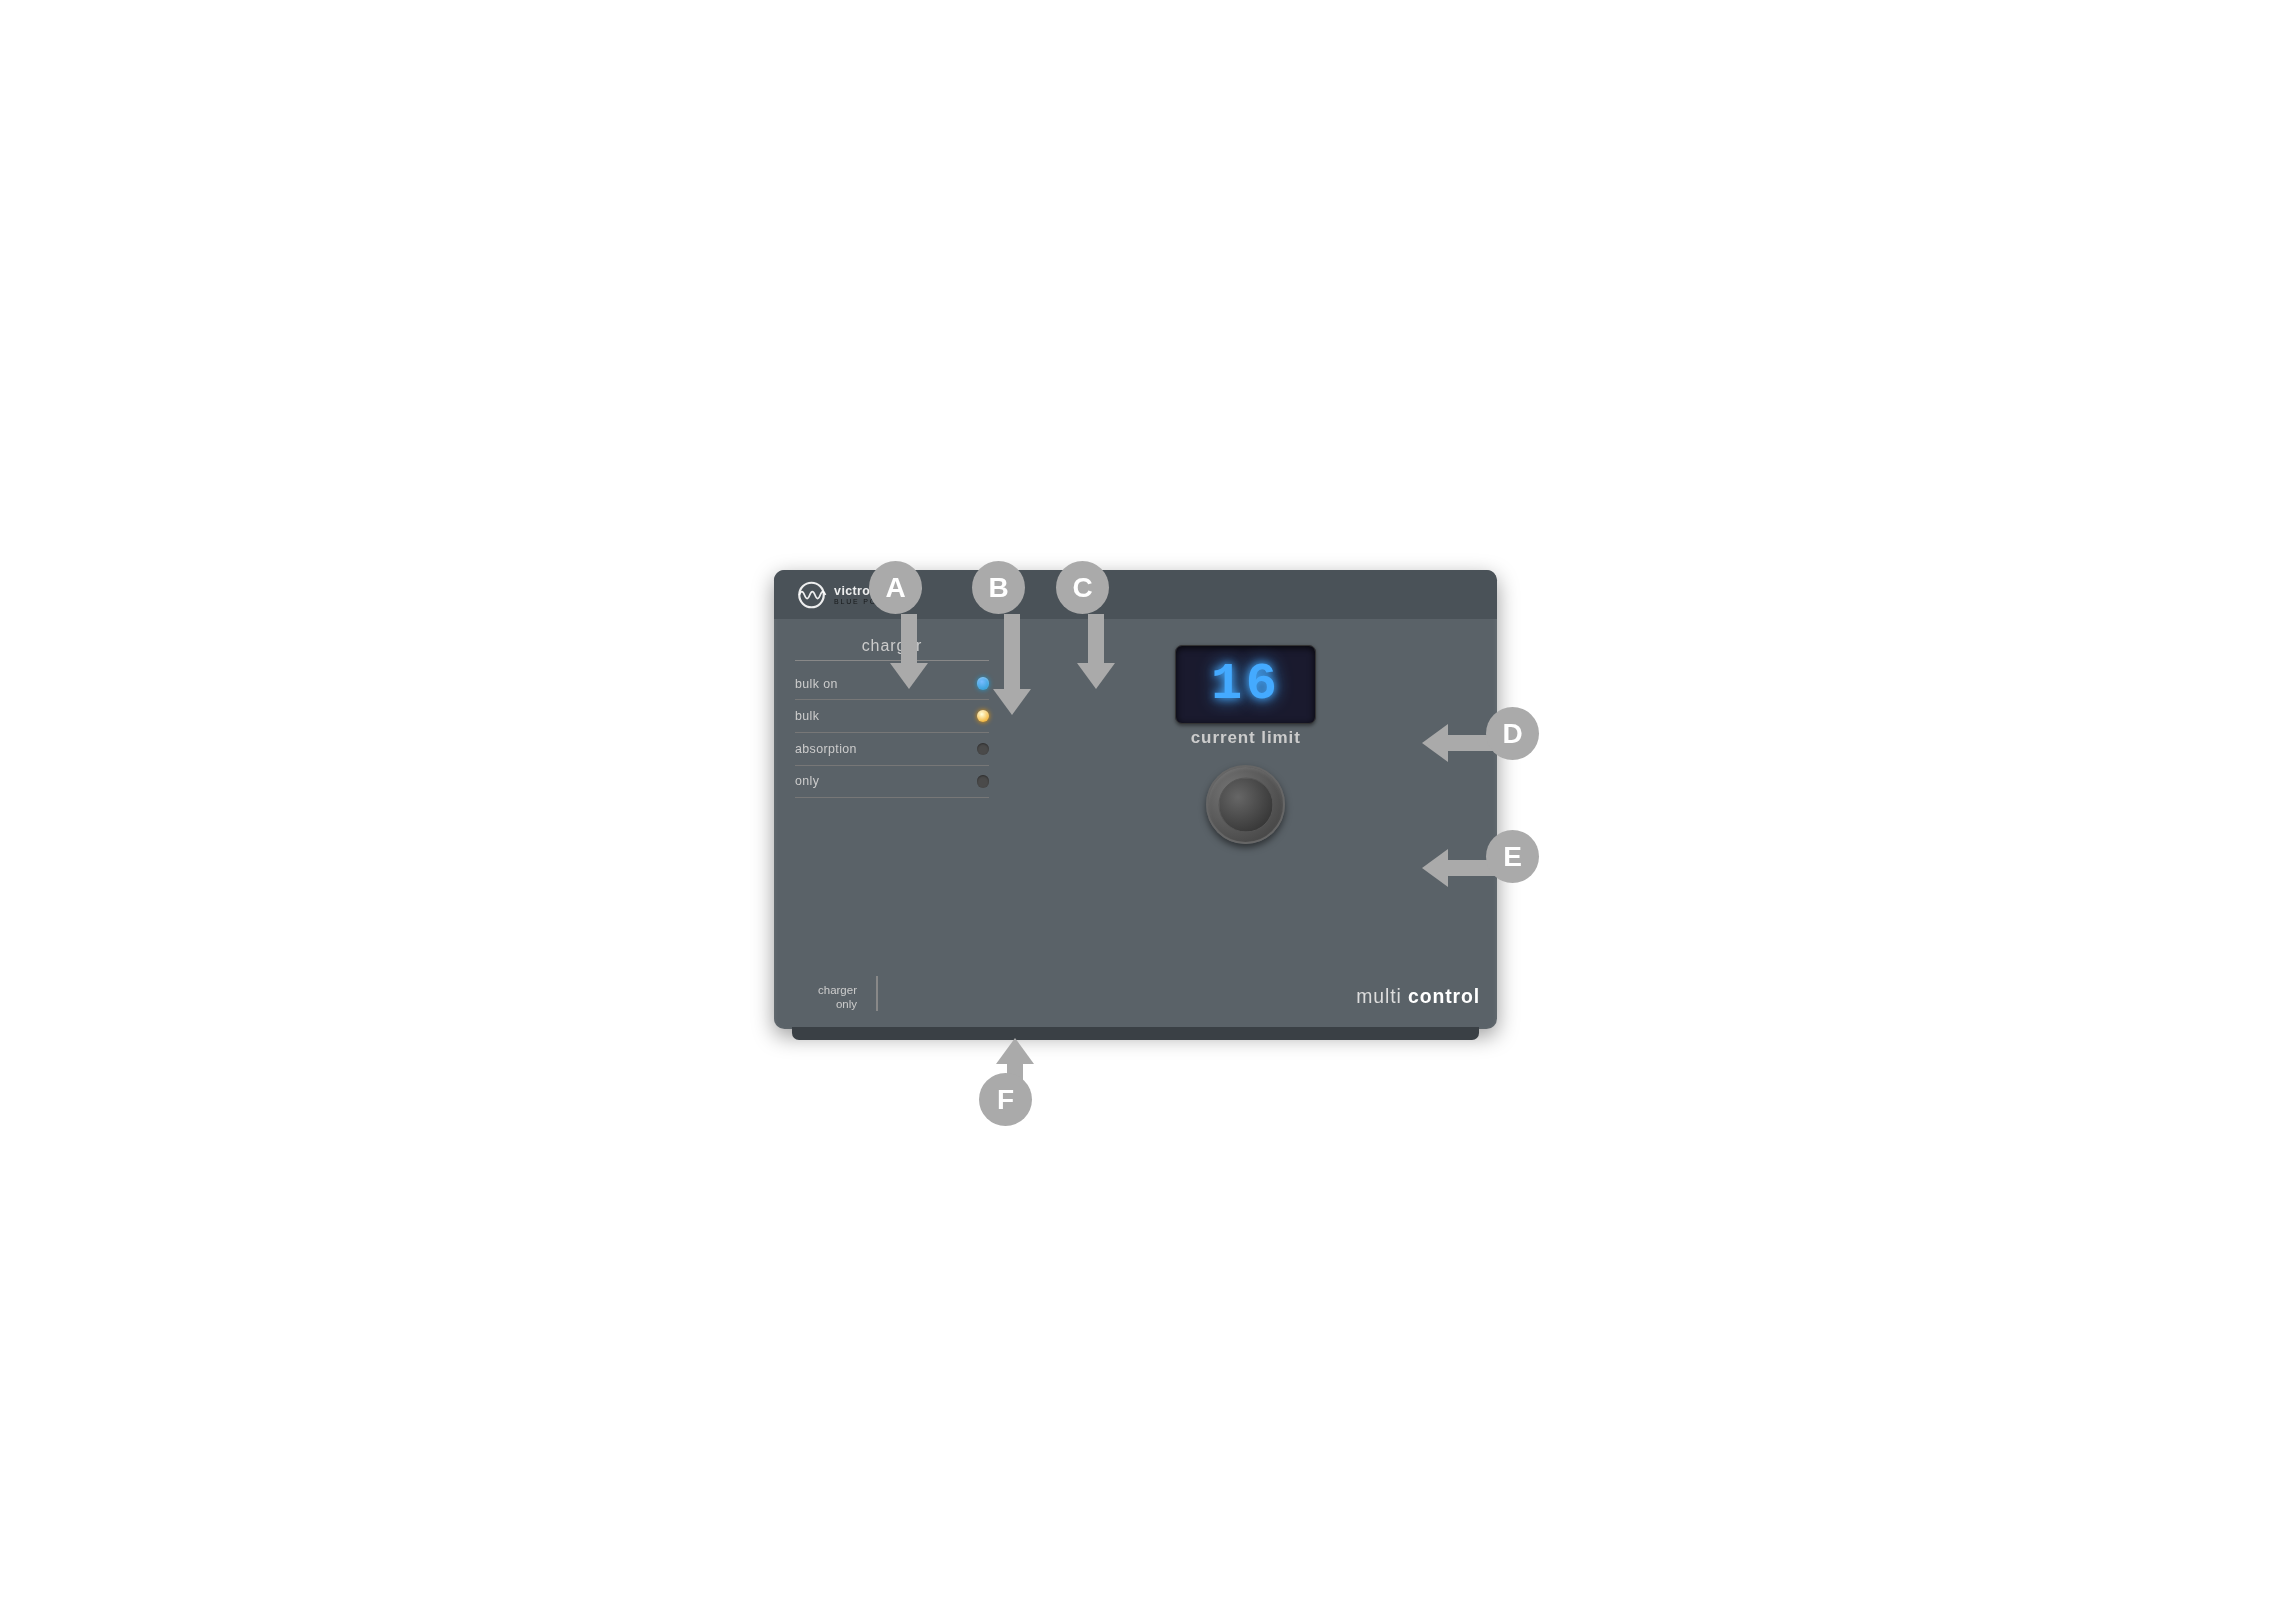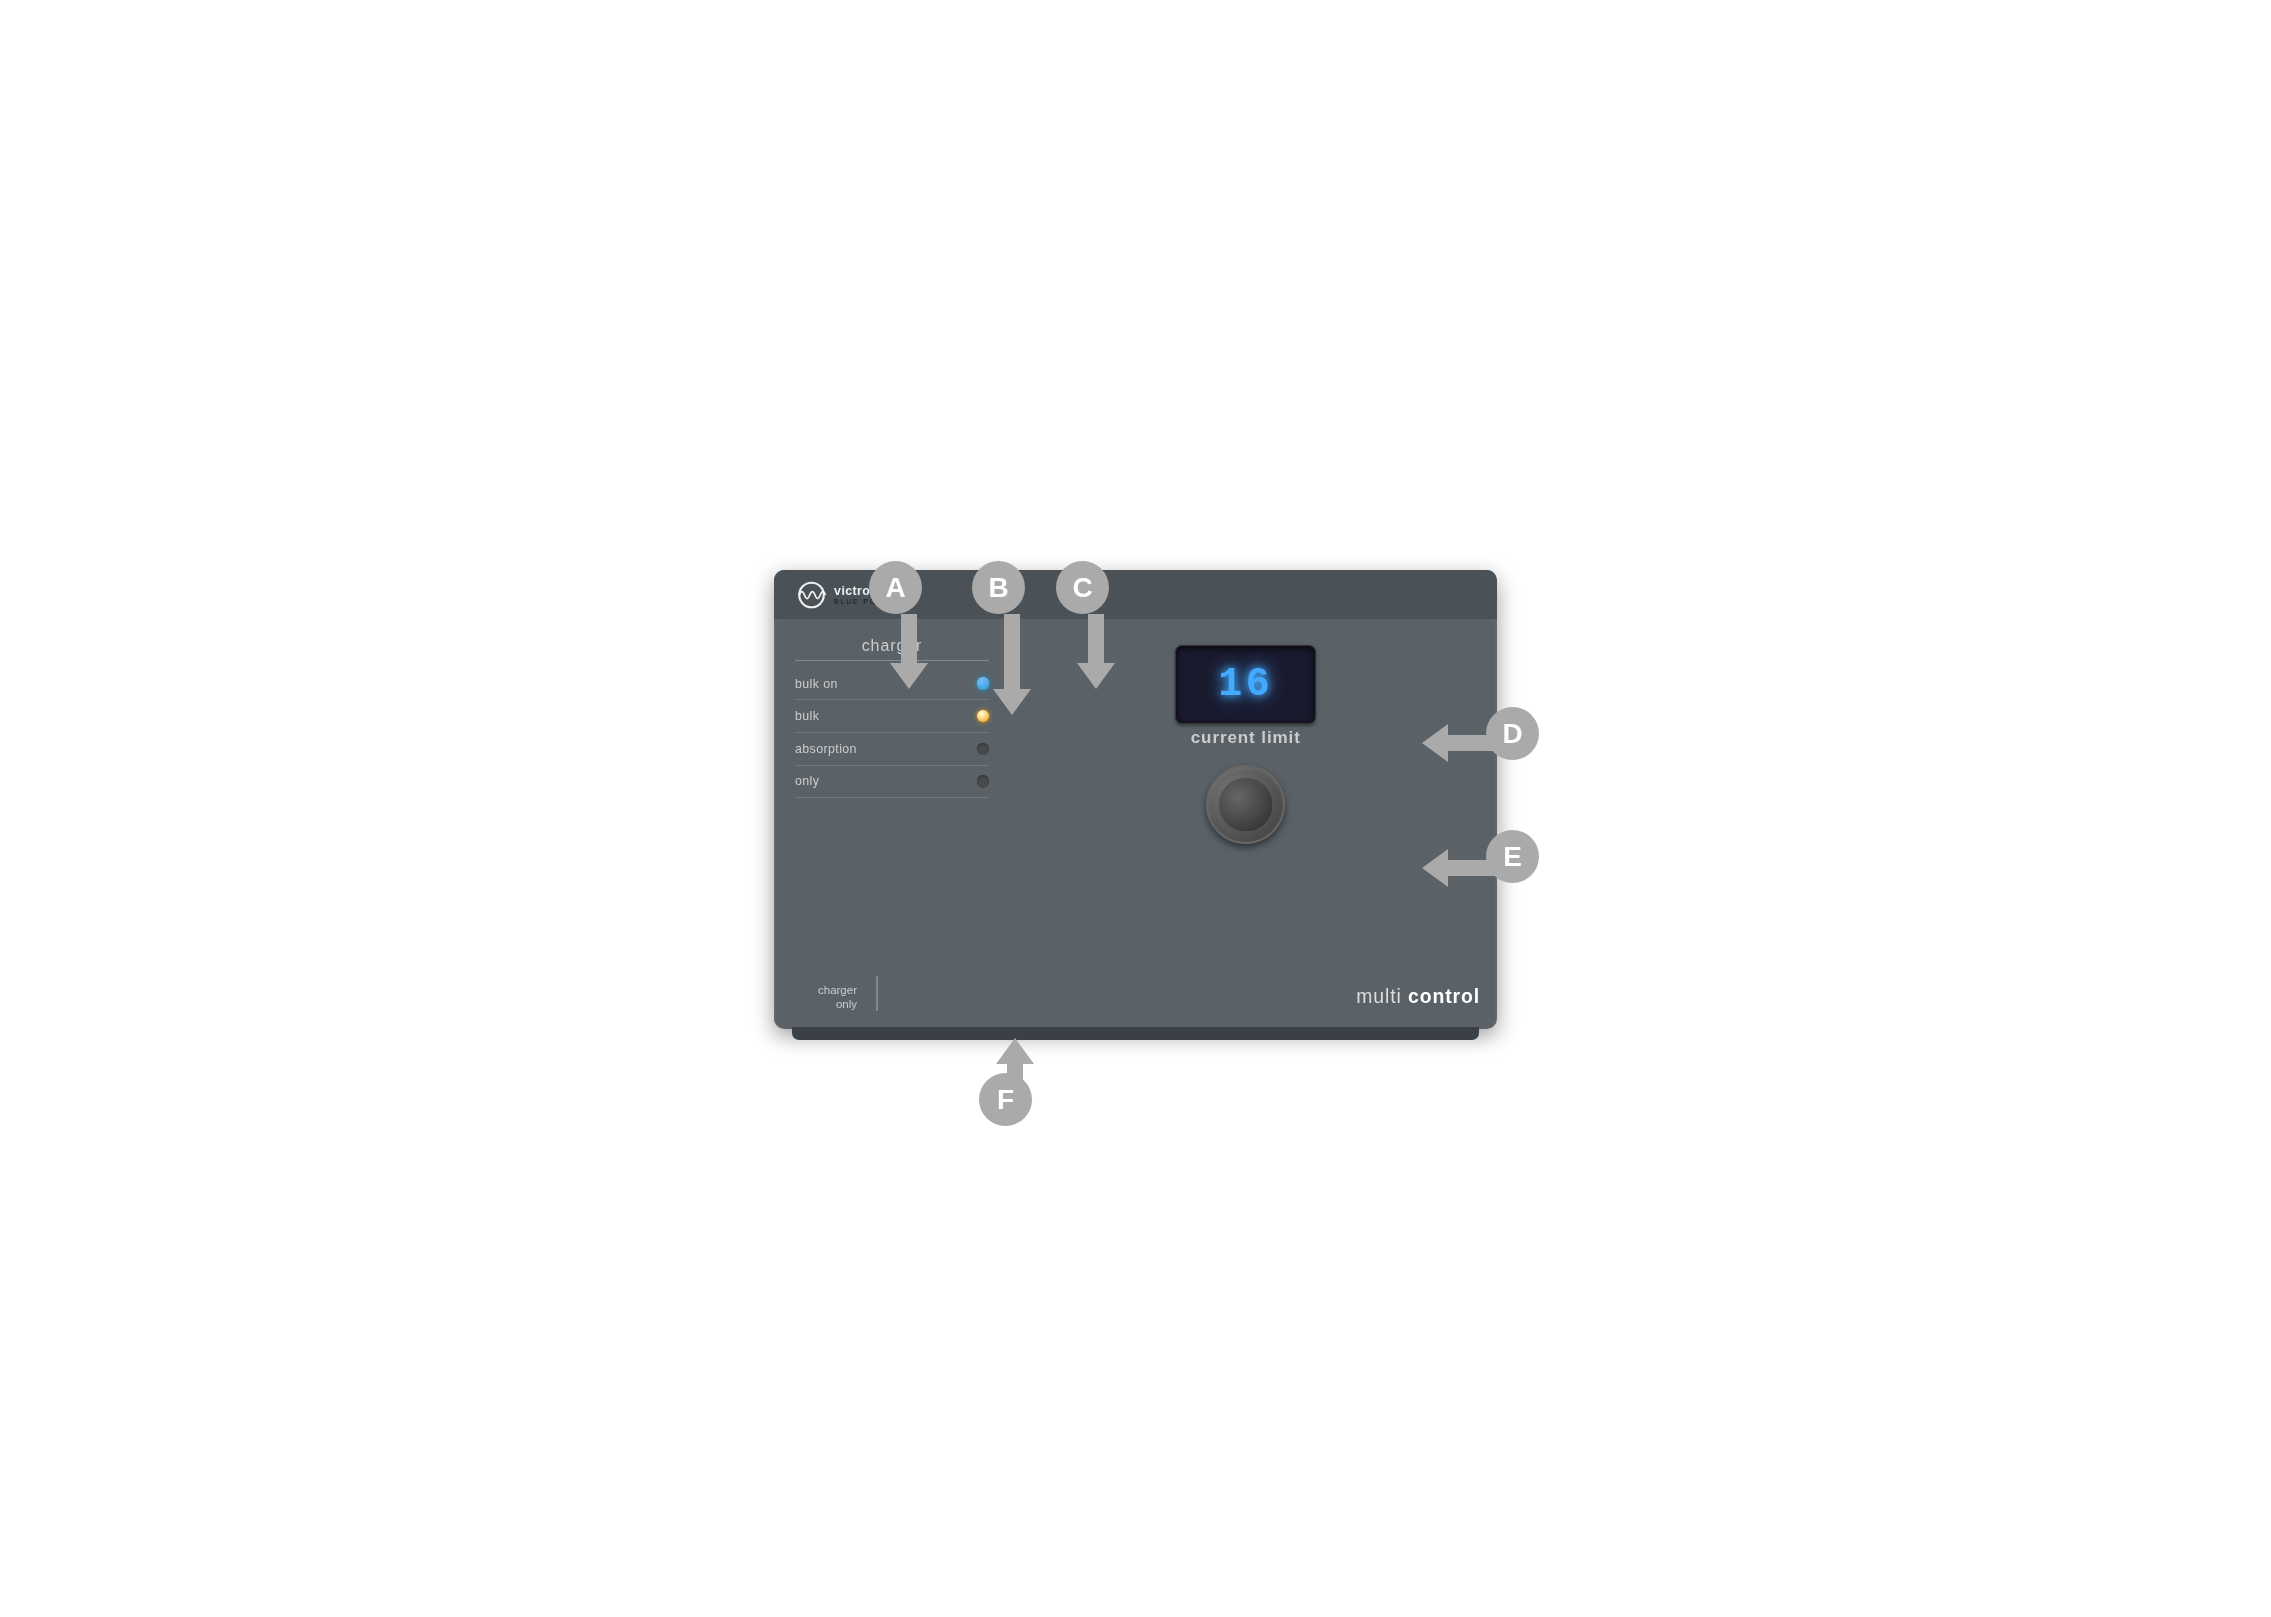--- a/index.html
+++ b/index.html
@@ -350,21 +350,21 @@
       display: flex;
       flex-direction: column;
       align-items: center;
       justify-content: center;
       border: 1.8px solid #333;
       box-shadow: inset 0 1.8px 7px rgba(0,0,0,0.8), 0 1.8px 3.5px rgba(0,0,0,0.4);
     }
 
     .display-number {
       color: #4af;
-      font-size: 40px;
+      font-size: 52px;
       font-weight: bold;
       font-family: 'Courier New', monospace;
       line-height: 1;
       text-shadow: 0 0 8.8px #4af, 0 0 17.6px #4af;
       letter-spacing: 3.5px;
     }
 
     .display-label {
       color: #ccc;
       font-size: 17px;

